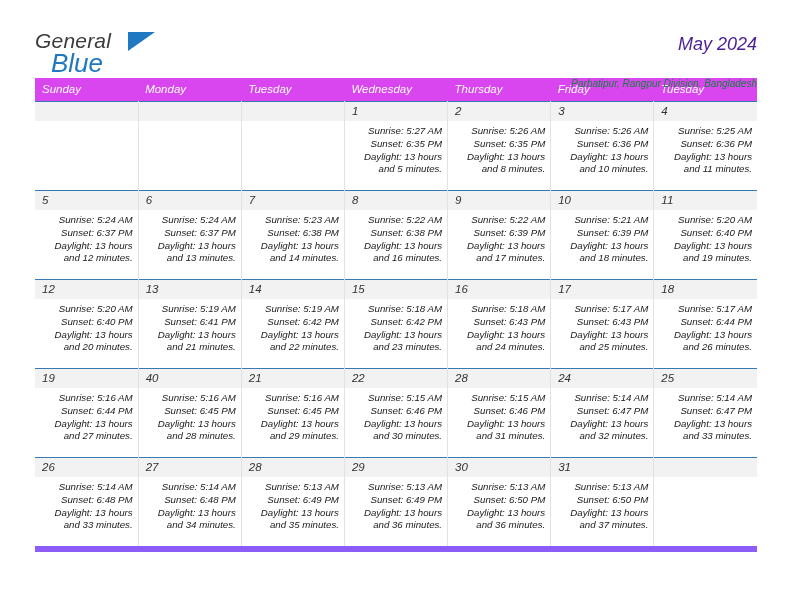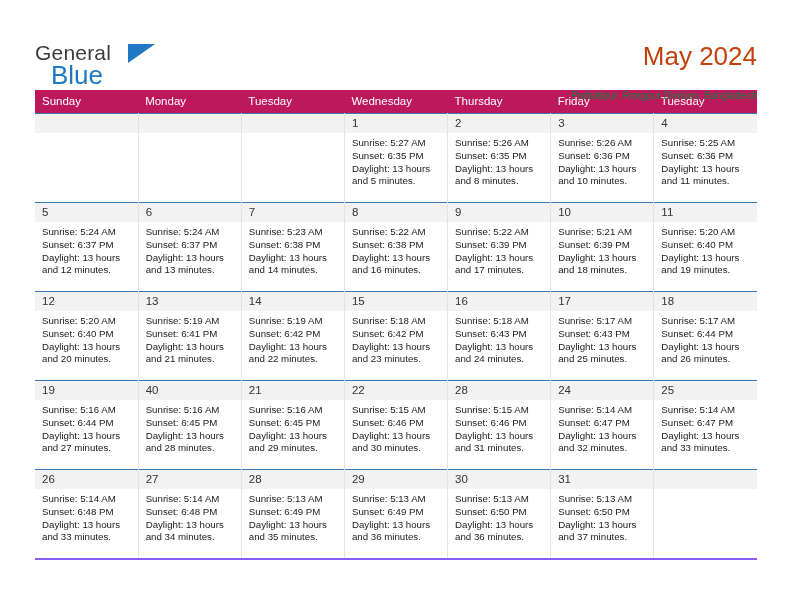--- a/index.html
+++ b/index.html
@@ -12,21 +12,22 @@
     height: 612px;
     font-family: "Liberation Sans", sans-serif;
     color: #000000;
     overflow: hidden;
   }
   .page {
     position: relative;
     width: 792px;
     height: 612px;
     box-sizing: border-box;
-    padding: 16px 35px;
+    padding: 4px 35px;
+    font-style: italic;
   }
 
   
   .header {
     position: relative;
     height: 74px;
   }
   .logo {
     position: absolute;
     left: 0;
@@ -57,78 +58,79 @@
     border-left: 27px solid #1f78c1;
     border-bottom: 19px solid transparent;
   }
   .title-block {
     position: absolute;
     right: 0;
     top: 24px;
     text-align: right;
   }
   .cal-title {
-    font-size: 26px;
-    color: #c2410c;
+    font-size: 18px;
+    color: #4c1d95;
     line-height: 32px;
     white-space: nowrap;
   }
   .cal-subtitle {
     font-size: 10px;
     color: #15803d;
     line-height: 20px;
     margin-top: 14px;
     white-space: nowrap;
   }
 
   
   .calendar {
     width: 722px;
     border-collapse: collapse;
     table-layout: fixed;
   }
   .calendar col { width: 103.14px; }
 
   .calendar thead th {
-    background: #be185d;
+    background: #d946ef;
     color: #ffffff;
     font-size: 11.5px;
     font-weight: normal;
     text-align: left;
     padding: 5px 0 6px 7px;
     height: 11px;
     border: none;
   }
 
   .calendar tbody td {
     vertical-align: top;
     padding: 0;
     height: 88px;
     border-top: 1px solid #3878b4;
     border-right: 1px solid #e2e2e2;
     background: #ffffff;
   }
   .calendar tbody td:last-child { border-right: none; }
-  .calendar tbody tr:last-child td { border-bottom: 2px solid #8b5cf6; }
+  .calendar tbody tr:last-child td { border-bottom: 6px solid #8b5cf6; }
 
   .daynum-bar {
     background: #f2f2f2;
     font-size: 11.5px;
     color: #333333;
     padding: 3px 0 3px 7px;
     height: 13px;
     line-height: 13px;
   }
   td.empty .daynum-bar { background: #f2f2f2; color: #f2f2f2; }
 
   .cell-body {
     padding: 4px 5px 0 7px;
     font-size: 9.7px;
     line-height: 12.8px;
     color: #1a1a1a;
+    text-align: right;
   }
   .cell-body div { white-space: nowrap; }
   .cell-body .wrap { white-space: normal; }
 </style>
 </head>
 <body>
 
 <div class="page">
 
   <div class="header">

